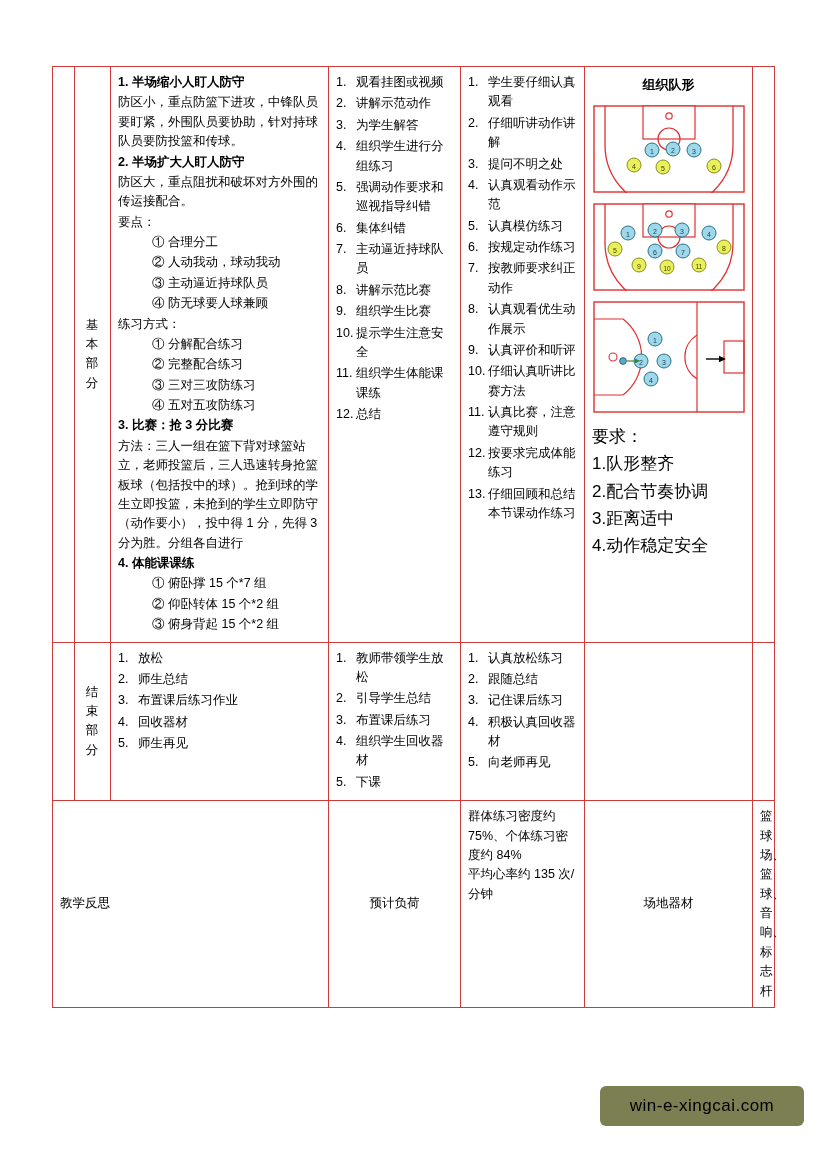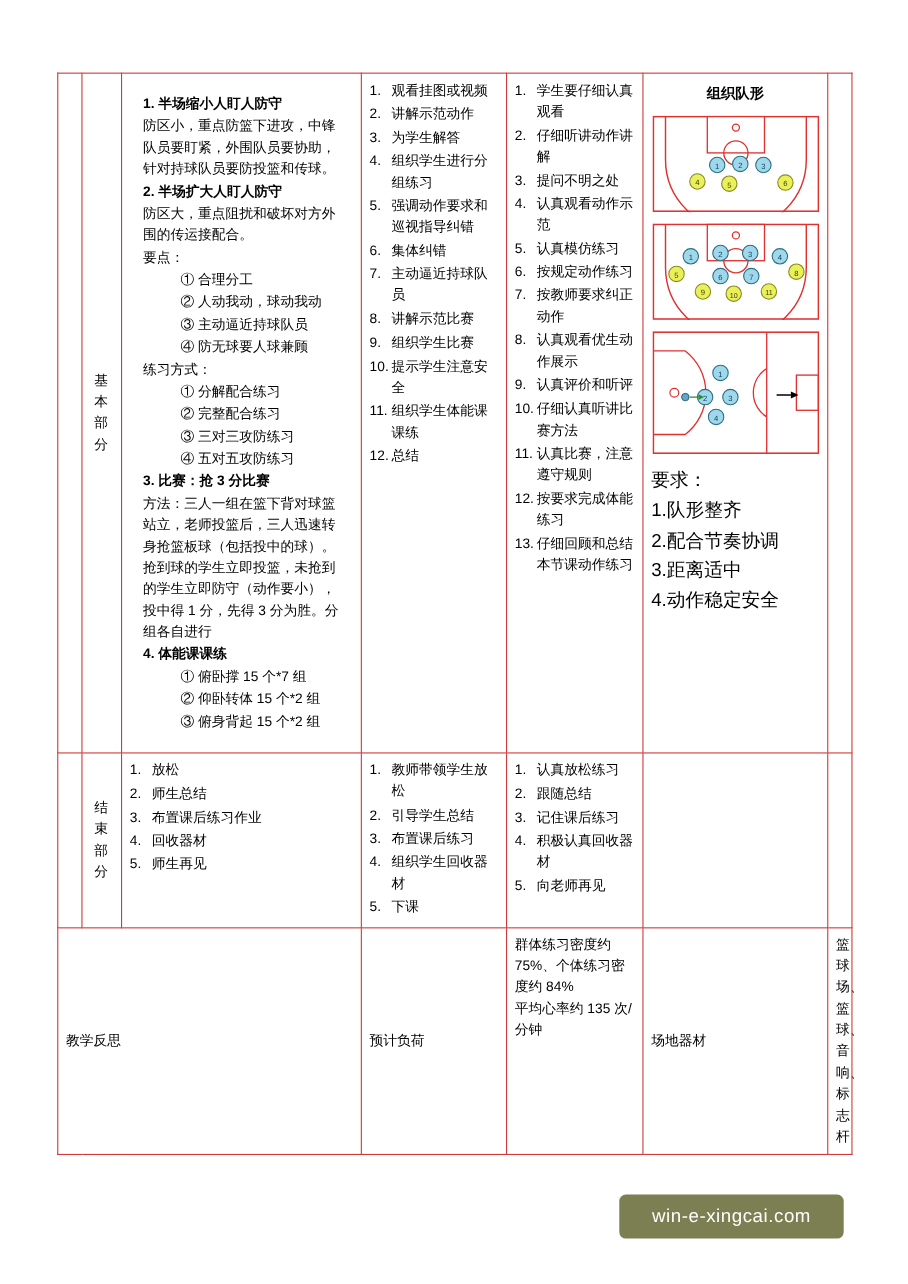--- a/index.html
+++ b/index.html
@@ -45,21 +45,21 @@
   .col-g { width: 22px; }
 
   .vlabel {
     text-align: center;
     vertical-align: middle !important;
     font-size: 12.5px;
     line-height: 1.5;
     letter-spacing: 1px;
     padding: 4px 2px;
   }
-  .cellwrap { margin: 12px; padding: 0; }
+  .cellwrap { margin: 0; padding: 0; }
   .line { margin: 0 0 1px 0; }
   .bold { font-weight: bold; }
   .indent2 { padding-left: 34px; }
   .numlist {
     margin: 0;
     padding: 0;
     list-style: none;
   }
   .numlist li {
     margin: 0 0 2px 0;
@@ -92,41 +92,42 @@
   }
 
   
   .reflect-label {
     text-align: left;
     vertical-align: middle !important;
     font-size: 12.5px;
     line-height: 1.6;
   }
   .tight-label {
+    text-align: center;
     vertical-align: middle !important;
     font-size: 12.5px;
     line-height: 1.25;
     padding: 4px 2px;
     width: 20px;
   }
   .load-text {
     font-size: 12.5px;
     line-height: 1.6;
   }
 
   
   .watermark {
     position: absolute;
-    left: 563px;
+    left: 600px;
     top: 1086px;
     width: 204px;
     height: 40px;
     background: #7b7f52;
     border-radius: 6px;
-    color: #ffffff;
+    color: #000000;
     font-size: 17px;
     letter-spacing: 0.5px;
     display: flex;
     align-items: center;
     justify-content: center;
     font-family: "Liberation Sans", sans-serif;
   }
 </style>
 </head>
 <body>

